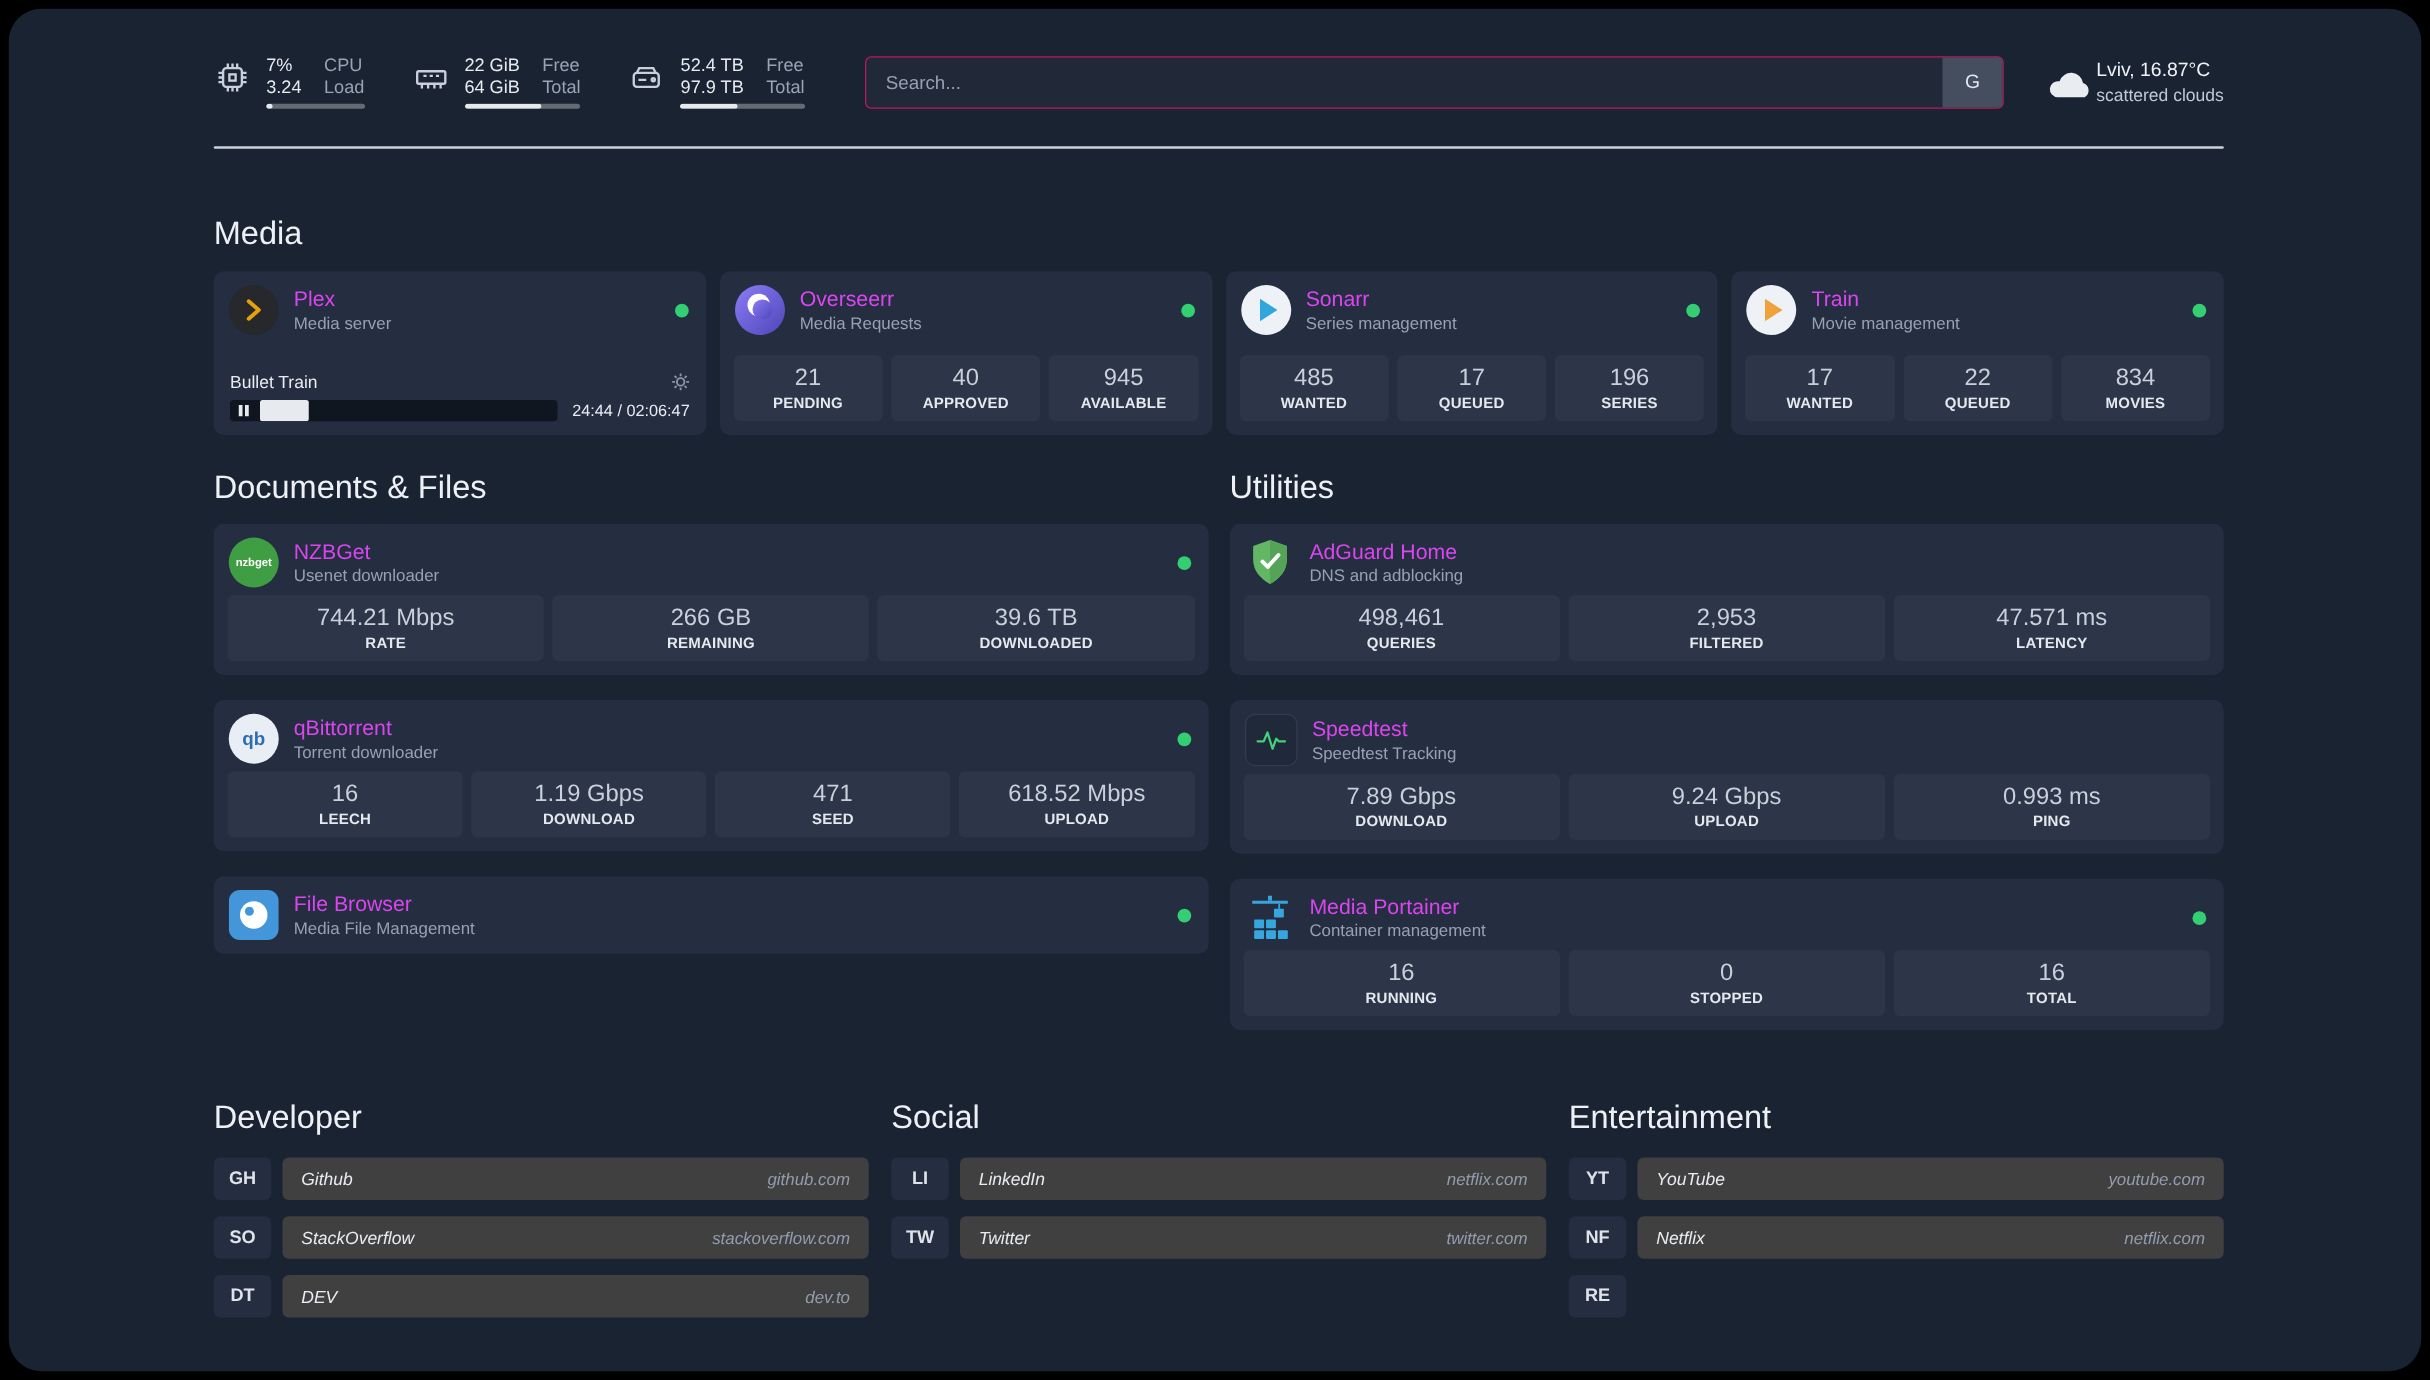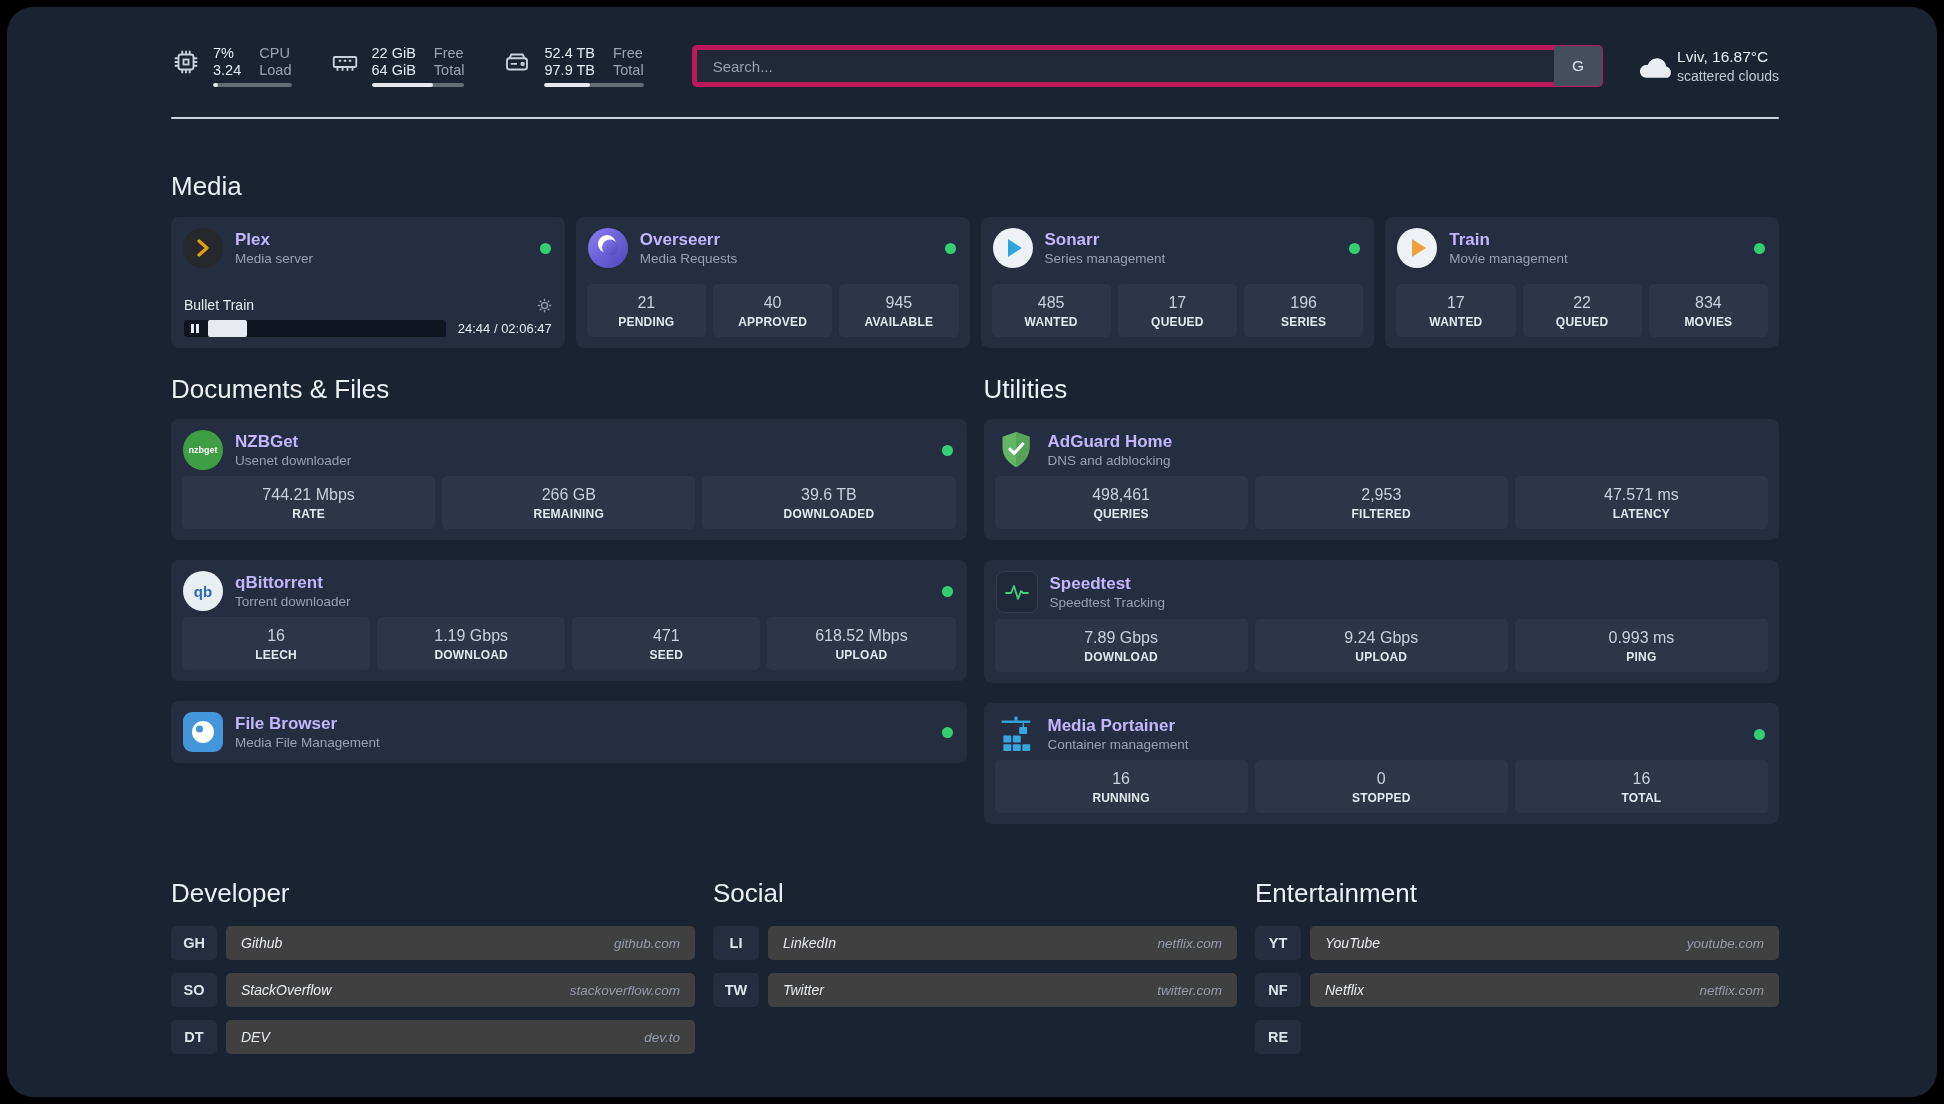--- a/index.html
+++ b/index.html
@@ -11,21 +11,21 @@
   .res-widget{display:flex;align-items:flex-start;margin-right:38px;}
   .res-widget svg{margin-right:12px;margin-top:2px;}
   .res-cols{display:flex;gap:18px;}
   .res-col{display:flex;flex-direction:column;font-size:14.5px;line-height:17px;}
   .res-col.values{color:#e7ebf1;}
   .res-col.labels{color:#9aa3b3;}
   .res-bar{margin-top:4px;height:4px;border-radius:2px;background:rgba(255,255,255,.33);overflow:hidden;}
   .res-fill{height:100%;background:#e6eaef;border-radius:2px;}
   .search{position:relative;flex:1;margin:0 34px 0 10px;height:42px;}
   .search input{width:100%;height:100%;box-sizing:border-box;padding:0 62px 0 16px;background:rgba(255,255,255,.03);
-    border:5px solid #be185d;border-radius:5px;color:#e6eaf0;font-size:15px;outline:none;font-family:inherit;}
+    border:1px solid #be185d;border-radius:5px;color:#e6eaf0;font-size:15px;outline:none;font-family:inherit;}
   .search input::placeholder{color:#97a0b1;}
   .provider{position:absolute;right:1px;top:1px;bottom:1px;width:48px;background:#444e5f;border:none;border-radius:0 4px 4px 0;
     color:#e2e6ee;font-size:15.5px;cursor:pointer;font-family:inherit;}
   .weather{display:flex;align-items:center;gap:0;}
   .weather .w1{font-size:15.5px;color:#eef1f5;line-height:20px;}
   .weather .w2{font-size:14px;color:#c2c9d5;line-height:18px;}
 
   .divider{margin-top:30px;height:2px;background:#ccd2db;border-radius:1px;}
 
   
@@ -35,26 +35,26 @@
   .bm-title{margin-bottom:18px;}
 
   
   .media-row{display:grid;grid-template-columns:repeat(4,1fr);gap:11px;}
   .card{background:#242e40;border-radius:8px;display:flex;flex-direction:column;min-height:0;}
   .media-row .card{min-height:131px;}
   .card-head{display:flex;align-items:center;gap:12px;padding:11px 14px 6px 12px;}
   .icon{width:40px;height:40px;border-radius:8px;display:flex;align-items:center;justify-content:center;flex:0 0 auto;}
   .icon.round{border-radius:50%;}
   .titles{display:flex;flex-direction:column;}
-  .svc-name{font-size:17px;font-weight:700;color:#c4b5fd;line-height:21px;}
+  .svc-name{font-size:17px;font-weight:400;color:#d946ef;line-height:21px;}
   .svc-desc{font-size:13.5px;color:#98a1b3;line-height:17px;}
   .dot{width:11px;height:11px;border-radius:50%;background:#33cf72;margin-left:auto;flex:0 0 auto;}
   .stats{display:flex;gap:7px;padding:0 11px 11px 11px;margin-top:auto;}
   .stat{flex:1;background:#2c3648;border-radius:5px;padding:9px 4px 8px 4px;text-align:center;}
-  .stat-value{font-size:16px;color:#c9d0dc;line-height:19px;}
+  .stat-value{font-size:19px;color:#c9d0dc;line-height:19px;}
   .stat-label{font-size:12px;font-weight:700;color:#e4e8ef;letter-spacing:.2px;margin-top:3px;line-height:14px;}
 
   
   .player{margin-top:auto;padding:0 13px 11px 13px;}
   .player-top{display:flex;justify-content:space-between;align-items:center;font-size:14px;color:#e8ebf0;}
   .player-bar{display:flex;align-items:center;margin-top:7px;}
   .ptrack{flex:1;height:17px;background:#10161f;border-radius:3px;position:relative;overflow:hidden;}
   .pfill{position:absolute;left:24px;top:0;bottom:0;background:#e7eaef;border-radius:2px;}
   .ppause{position:absolute;left:7px;top:4px;display:flex;gap:2.5px;cursor:pointer;}
   .ppause i{width:2.5px;height:9px;background:#e7eaef;display:block;}

